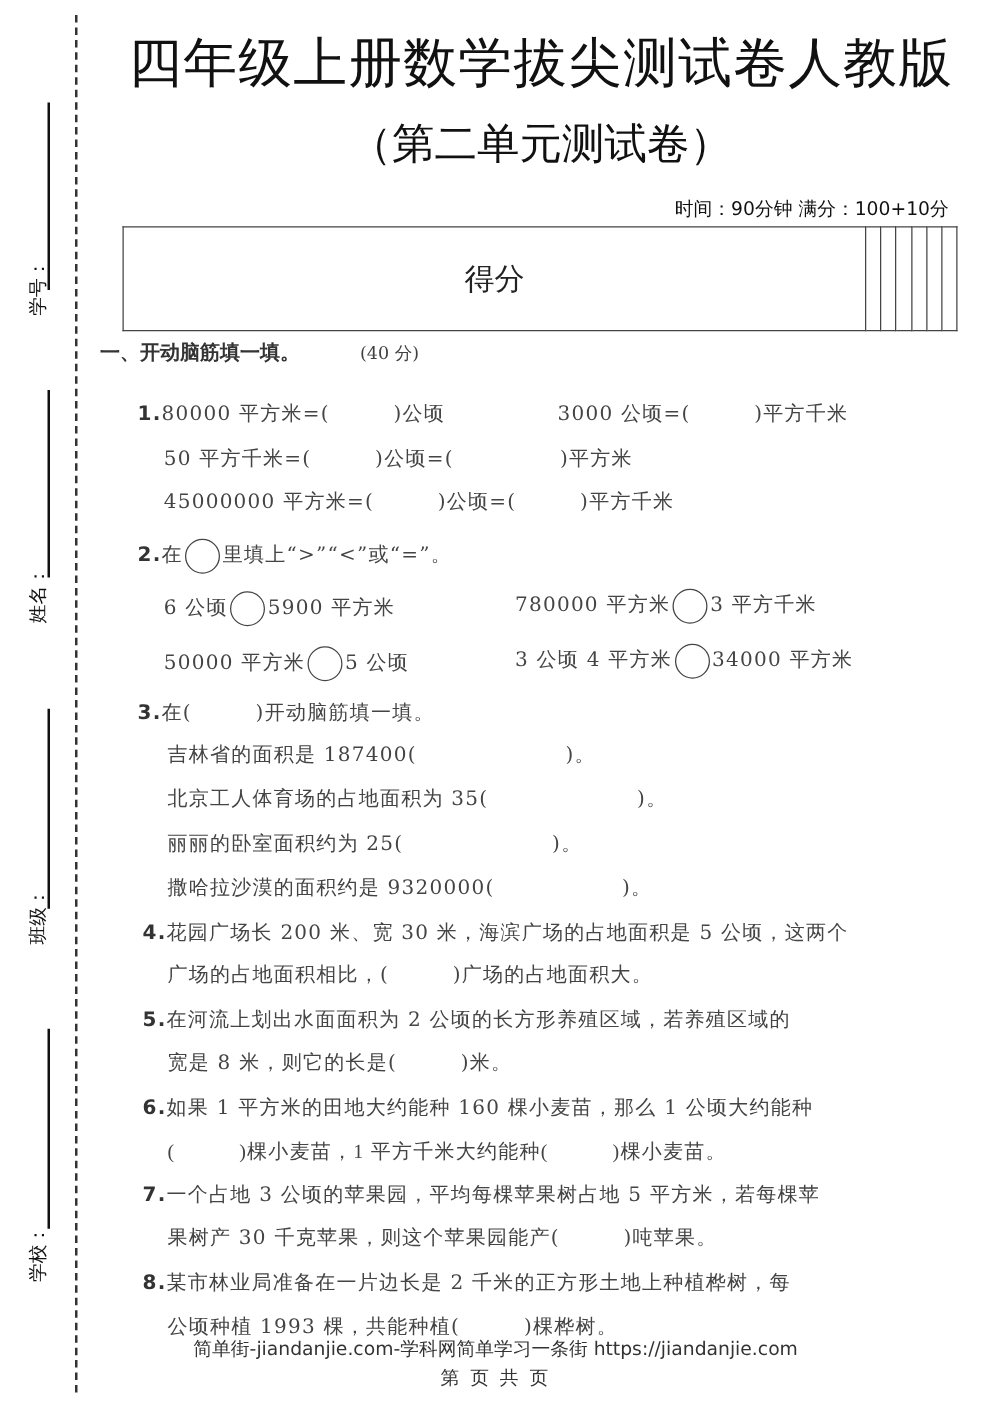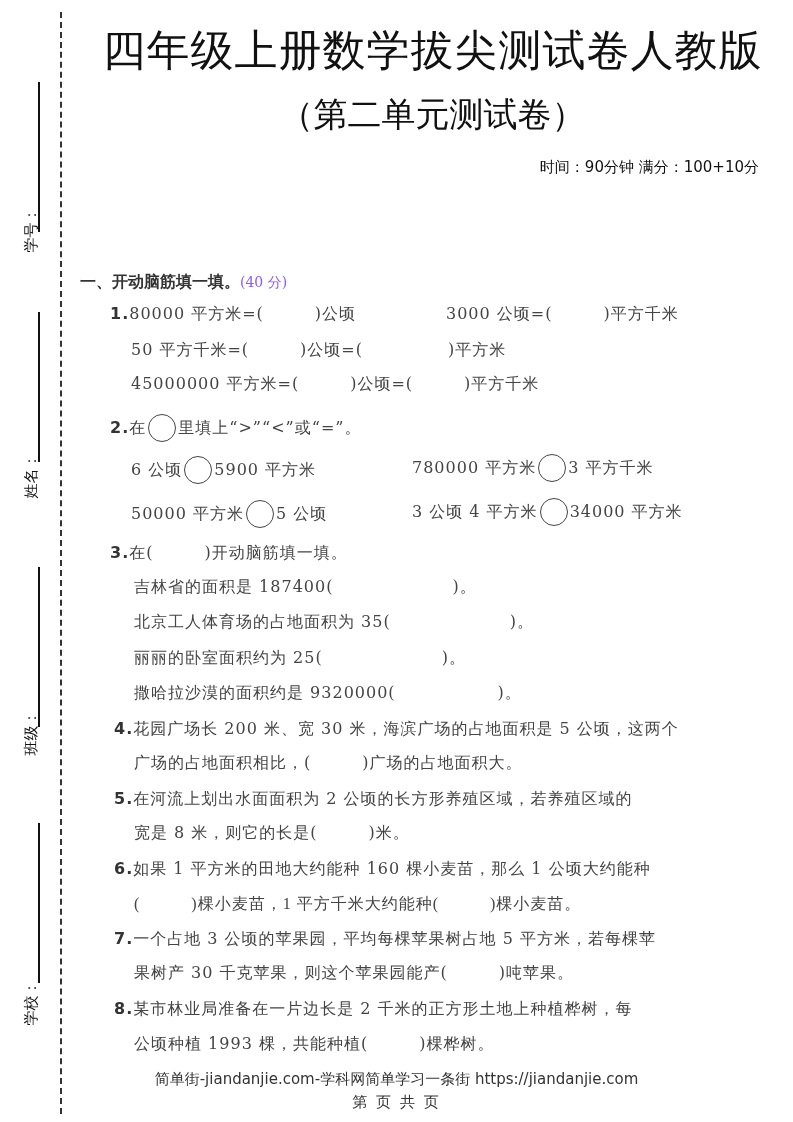--- a/index.html
+++ b/index.html
@@ -21,23 +21,23 @@
   .meta { position: absolute; right: 34px; top: 158px; font-family: "DejaVu Sans", sans-serif;
           font-size: 15px; color: #111; }
 
   table.score { position: absolute; left: 98px; top: 181px; width: 668px; height: 84px;
                 border-collapse: collapse; font-family: "DejaVu Sans", sans-serif; }
   table.score td { border: 1.5px solid #444; text-align: center; font-size: 24px; color: #222;
                    height: 41px; padding: 0; }
 
   .section { position: absolute; left: 80px; top: 272px; font-family: "DejaVu Sans", sans-serif;
              font-size: 16px; font-weight: bold; color: #333; }
-  .section .pts { font-family: "DejaVu Serif", serif; font-weight: normal; font-size: 14px; color: #8b5cf6; }
+  .section .pts { font-family: "DejaVu Serif", serif; font-weight: normal; font-size: 14px; color: #404040; margin-left: 48px; }
 
-  .line { position: absolute; font-size: 16px; color: #444; white-space: nowrap; letter-spacing: 1px; }
+  .line { position: absolute; font-size: 16px; color: #444; white-space: nowrap; letter-spacing: 1px; margin-top: 17px; }
   .qnum { font-family: "DejaVu Sans", sans-serif; font-weight: bold; color: #333; font-size: 16px; }
   .circ { display: inline-block; width: 26px; height: 26px; border: 1.5px solid #444;
           border-radius: 50%; vertical-align: middle; margin: 0 2px; }
 
   .footer { position: absolute; left: 0; width: 793px; text-align: center;
             font-family: "DejaVu Sans", sans-serif; color: #333; }
 </style>
 </head>
 <body>
 
@@ -54,20 +54,29 @@
 
 <div class="bind-line" style="top:823px;height:160px;"></div>
 <div class="bind-label" style="top:1005px;">学校：</div>
 
 <div class="title">四年级上册数学拔尖测试卷人教版</div>
 <div class="subtitle">（第二单元测试卷）</div>
 <div class="meta">时间：90分钟  满分：100+10分</div>
 
 <table class="score">
   <tbody>
+  <tr>
+    <td>得分</td>
+    <td></td>
+    <td></td>
+    <td></td>
+    <td></td>
+    <td></td>
+    <td></td>
+  </tr>
 </tbody>
   </table>
 
 <div class="section">
   <span>一、开动脑筋填一填。</span><span class="pts">(40 分)</span>
 </div>
 
 <div class="line" style="left:110px;top:304px;">
   <span class="qnum">1.</span><span>80000 平方米=(　　　)公顷</span>
 </div>

